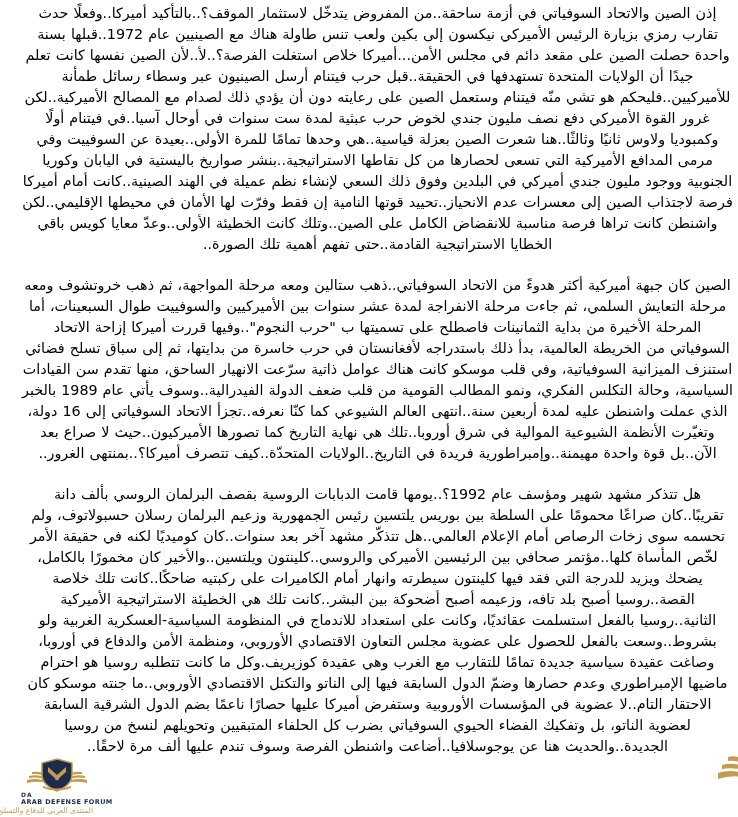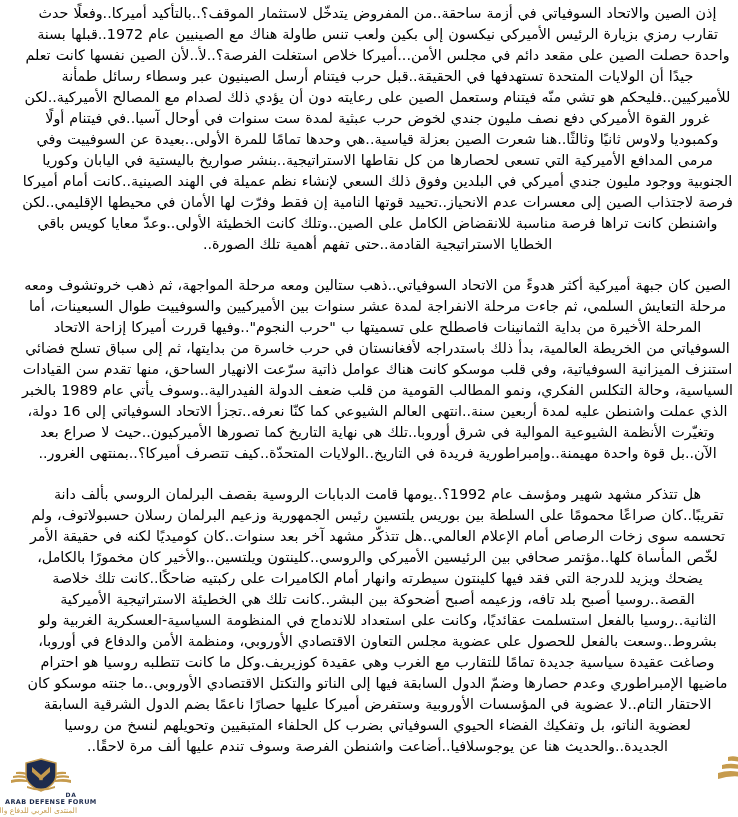--- a/index.html
+++ b/index.html
@@ -26,24 +26,24 @@
     line-height: 21px;
     word-spacing: 0.5px;
     color: #000000;
   }
   .article p:last-child {
     margin-bottom: 4px;
   }
   
   .watermark {
     position: absolute;
-    left: 5px;
+    left: 21px;
     bottom: 2px;
     width: 72px;
-    text-align: right;
+    text-align: left;
     direction: ltr;
     pointer-events: none;
   }
   .watermark svg {
     display: block;
     margin: 0 auto;
   }
   .wm-monogram {
     font-size: 6px;
     font-weight: bold;

